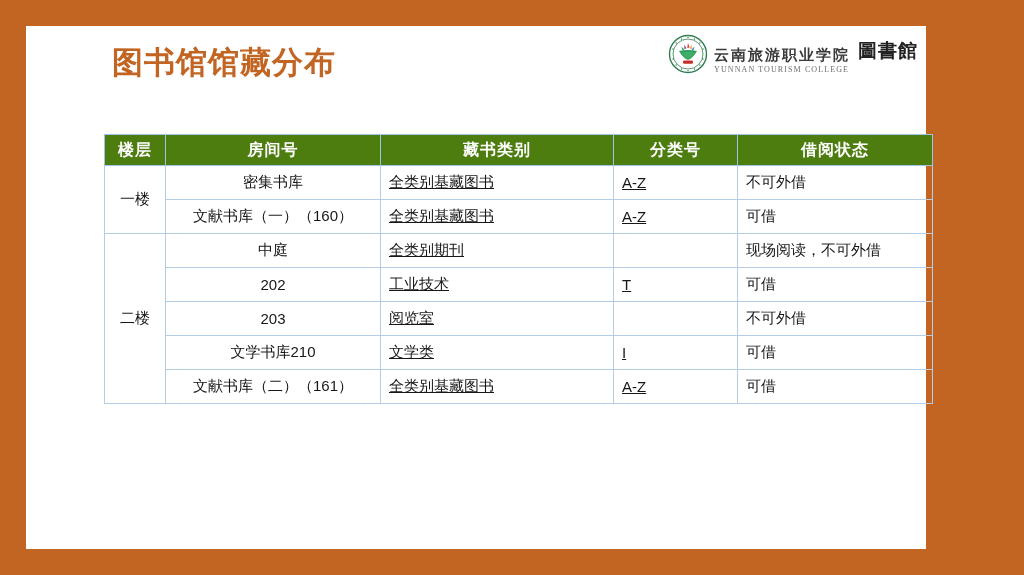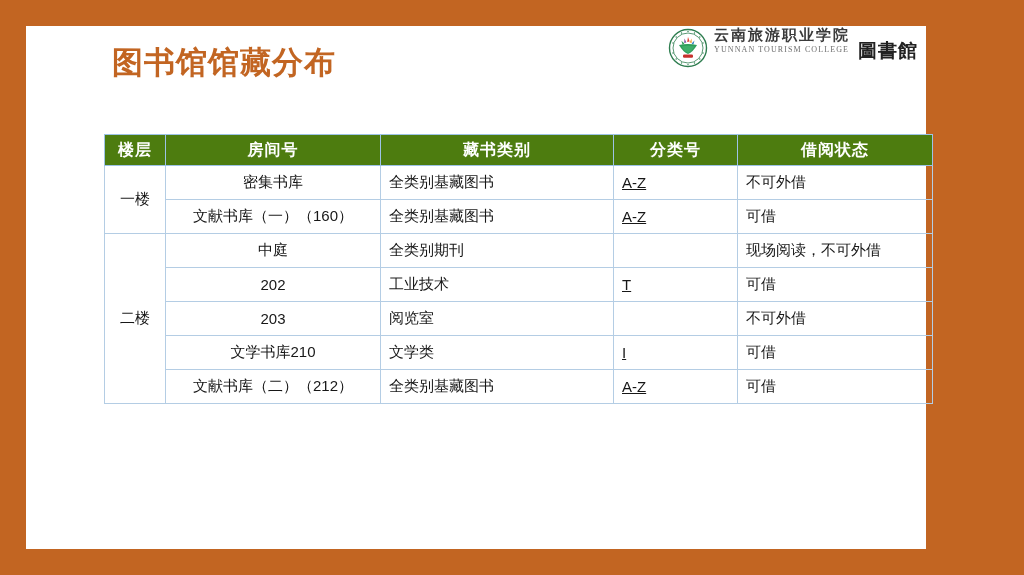--- a/index.html
+++ b/index.html
@@ -44,21 +44,21 @@
     white-space: nowrap;
   }
 
   
   .logo {
     position: absolute;
     right: 8px;
     top: 2px;
     height: 46px;
     display: flex;
-    align-items: flex-start;
+    align-items: flex-end;
     gap: 6px;
   }
   .emblem {
     width: 40px;
     height: 40px;
     flex: 0 0 40px;
     position: relative;
   }
   .logo-words {
     display: flex;
@@ -119,21 +119,21 @@
   }
   table.collection td {
     height: 34px;
     border: 1px solid #B4CDE4;
     padding: 0 8px;
     white-space: nowrap;
     overflow: hidden;
   }
   td.floor   { text-align: center; font-size: 15px; }
   td.room    { text-align: center; }
-  td.cat     { text-align: left; padding-left: 10px; }
+  td.cat     { text-align: left; padding-left: 10px; text-decoration: underline; }
   td.code    { text-align: left; padding-left: 10px; text-decoration: underline; }
   td.status  { text-align: left; padding-left: 10px; }
 
   
   col.c-floor  { width: 61px;  }
   col.c-room   { width: 215px; }
   col.c-cat    { width: 233px; }
   col.c-code   { width: 124px; }
   col.c-status { width: 195px; }
 </style>
@@ -234,21 +234,21 @@
               <td class="code"></td>
               <td class="status">不可外借</td>
             </tr>
             <tr>
               <td class="room">文学书库210</td>
               <td class="cat">文学类</td>
               <td class="code">I</td>
               <td class="status">可借</td>
             </tr>
             <tr>
-              <td class="room">文献书库（二）（212）</td>
+              <td class="room">文献书库（二）（161）</td>
               <td class="cat">全类别基藏图书</td>
               <td class="code">A-Z</td>
               <td class="status">可借</td>
             </tr>
           </tbody>
       </table>
     </div>
 
   </div>
 </div>

